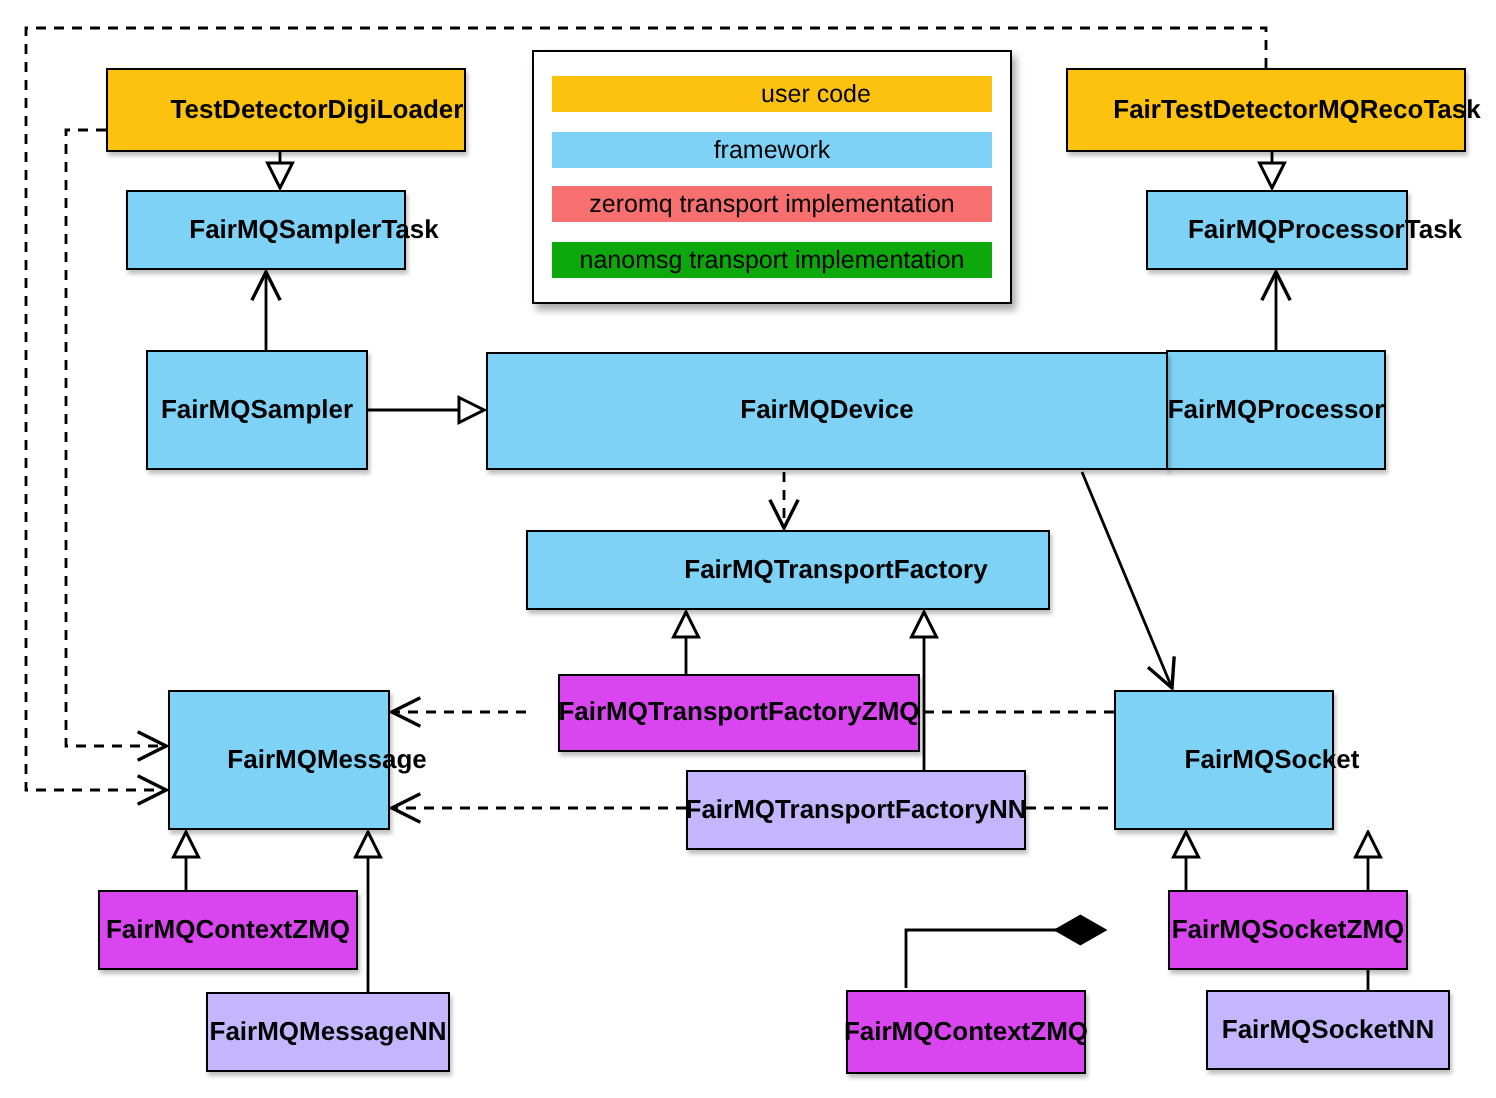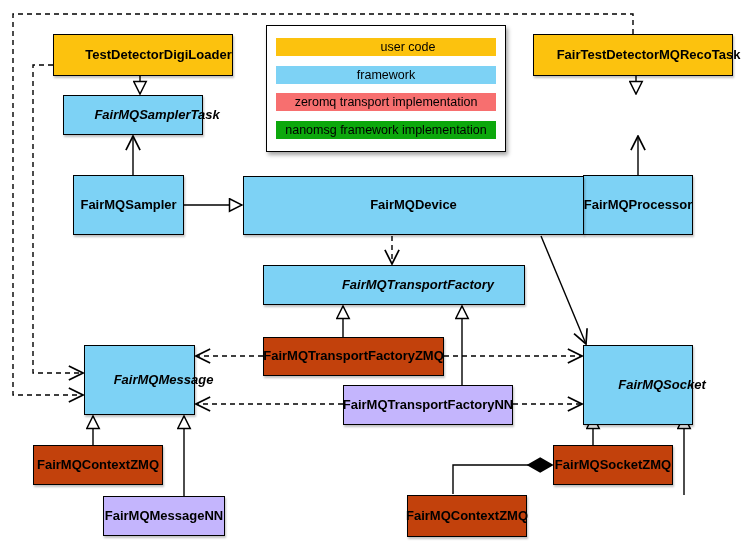--- a/index.html
+++ b/index.html
@@ -14,24 +14,24 @@
   .node{
     position:absolute;
     border:1.5px solid #000;
     display:flex;align-items:center;justify-content:center;
     font-size:13px;font-weight:bold;color:#000;
     text-align:center;
     box-sizing:border-box;
     box-shadow:1px 2px 2px rgba(0,0,0,0.25);
     line-height:1.1;
   }
-  .abstract{font-style:italic;padding-left:48px;}
+  .abstract{padding-left:48px;}
   .cat-user{background:#fcc20e;padding-left:31px;}
   .cat-framework{background:#7dd2f5;}
-  .cat-zeromq{background:#c2410c;}
+  .cat-zeromq{background:#d946ef;margin-left:16px;}
   .cat-nanomsg{background:#c4b5fd;}
   .legend{
     position:absolute;left:266px;top:25px;width:240px;height:127px;
     background:#ffffff;border:1px solid #000;box-sizing:border-box;
     display:flex;flex-direction:column;justify-content:space-between;
     padding:12px 9px;
     box-shadow:2px 3px 4px rgba(0,0,0,0.35);
   }
   .legend-item{
     height:18px;
@@ -80,48 +80,50 @@
     <path d="M343,404 L196,404" stroke="#000" stroke-width="1.4" fill="none" stroke-dasharray="5,4" marker-end="url(#vee)"></path>
     <path d="M513,404 L582,404" stroke="#000" stroke-width="1.4" fill="none" stroke-dasharray="5,4" marker-end="url(#vee)"></path>
     <path d="M633,34 L633,14 L13,14 L13,395 L83,395" stroke="#000" stroke-width="1.4" fill="none" stroke-dasharray="5,4" marker-end="url(#vee)"></path>
     <path d="M53,65 L33,65 L33,373 L83,373" stroke="#000" stroke-width="1.4" fill="none" stroke-dasharray="5,4" marker-end="url(#vee)"></path>
   </svg>
 
   <div class="legend">
     <div class="legend-item" style="background-color: rgb(252, 194, 14); padding-left: 44px;">user code</div>
     <div class="legend-item" style="background-color: rgb(125, 210, 245);">framework</div>
     <div class="legend-item" style="background-color: rgb(247, 111, 111); text-align: right;">zeromq transport implementation</div>
-    <div class="legend-item" style="background-color: rgb(12, 168, 12);">nanomsg framework implementation</div>
+    <div class="legend-item" style="background-color: rgb(12, 168, 12);">nanomsg transport implementation</div>
   </div>
 
   <div class="node cat-user" style="left:53px;top:34px;width:180px;height:42px">TestDetectorDigiLoader</div>
 
   <div class="node cat-framework abstract" style="left:63px;top:95px;width:140px;height:40px">FairMQSamplerTask</div>
 
   <div class="node cat-framework" style="left:73px;top:175px;width:111px;height:60px">FairMQSampler</div>
 
   <div class="node cat-user" style="left:533px;top:34px;width:200px;height:42px">FairTestDetectorMQRecoTask</div>
 
+  <div class="node cat-framework abstract" style="left:573px;top:95px;width:131px;height:40px">FairMQProcessorTask</div>
 
   <div class="node cat-framework" style="left:583px;top:175px;width:110px;height:60px">FairMQProcessor</div>
 
   <div class="node cat-framework" style="left:243px;top:176px;width:341px;height:59px">FairMQDevice</div>
 
   <div class="node cat-framework abstract" style="left:263px;top:265px;width:262px;height:40px">FairMQTransportFactory</div>
 
   <div class="node cat-zeromq" style="left:263px;top:337px;width:181px;height:39px">FairMQTransportFactoryZMQ</div>
 
   <div class="node cat-nanomsg" style="left:343px;top:385px;width:170px;height:40px">FairMQTransportFactoryNN</div>
 
   <div class="node cat-framework abstract" style="left:84px;top:345px;width:111px;height:70px">FairMQMessage</div>
 
-  <div class="node cat-framework abstract" style="left:583px;top:345px;width:110px;height:80px">FairMQSocket</div>
+  <div class="node cat-framework abstract" style="left:557px;top:345px;width:110px;height:70px">FairMQSocket</div>
 
   <div class="node cat-zeromq" style="left:33px;top:445px;width:130px;height:40px">FairMQContextZMQ</div>
 
   <div class="node cat-nanomsg" style="left:103px;top:496px;width:122px;height:40px">FairMQMessageNN</div>
 
   <div class="node cat-zeromq" style="left:407px;top:495px;width:120px;height:42px">FairMQContextZMQ</div>
 
-  <div class="node cat-zeromq" style="left:553px;top:445px;width:120px;height:40px">FairMQSocketZMQ</div>
+  <div class="node cat-zeromq" style="left:568px;top:445px;width:120px;height:40px">FairMQSocketZMQ</div>
 
+  <div class="node cat-nanomsg" style="left:603px;top:495px;width:122px;height:40px">FairMQSocketNN</div>
 
 </div>
 
 </body></html>

